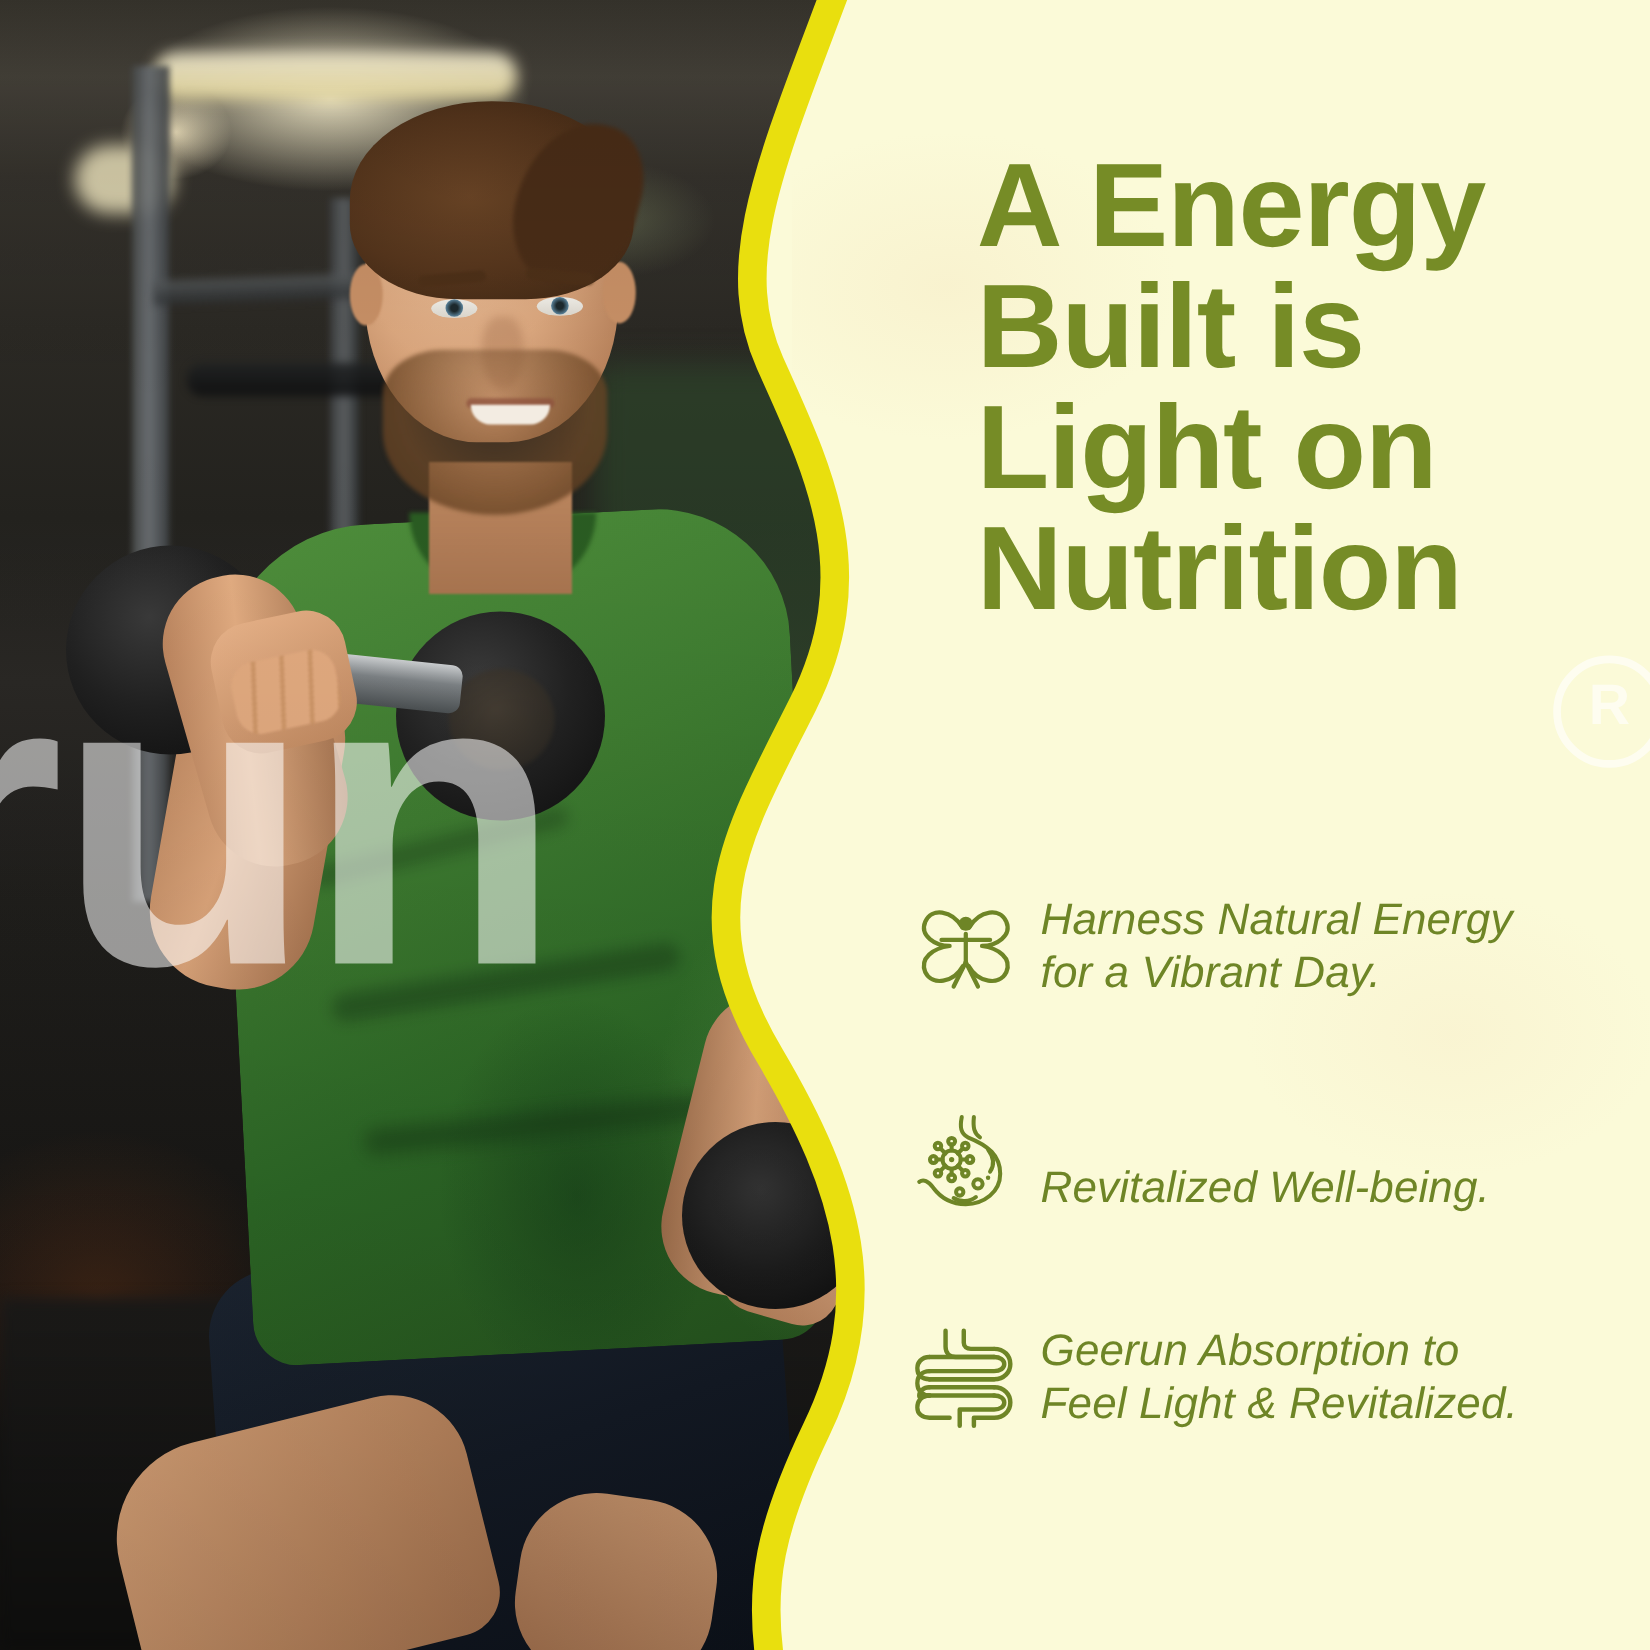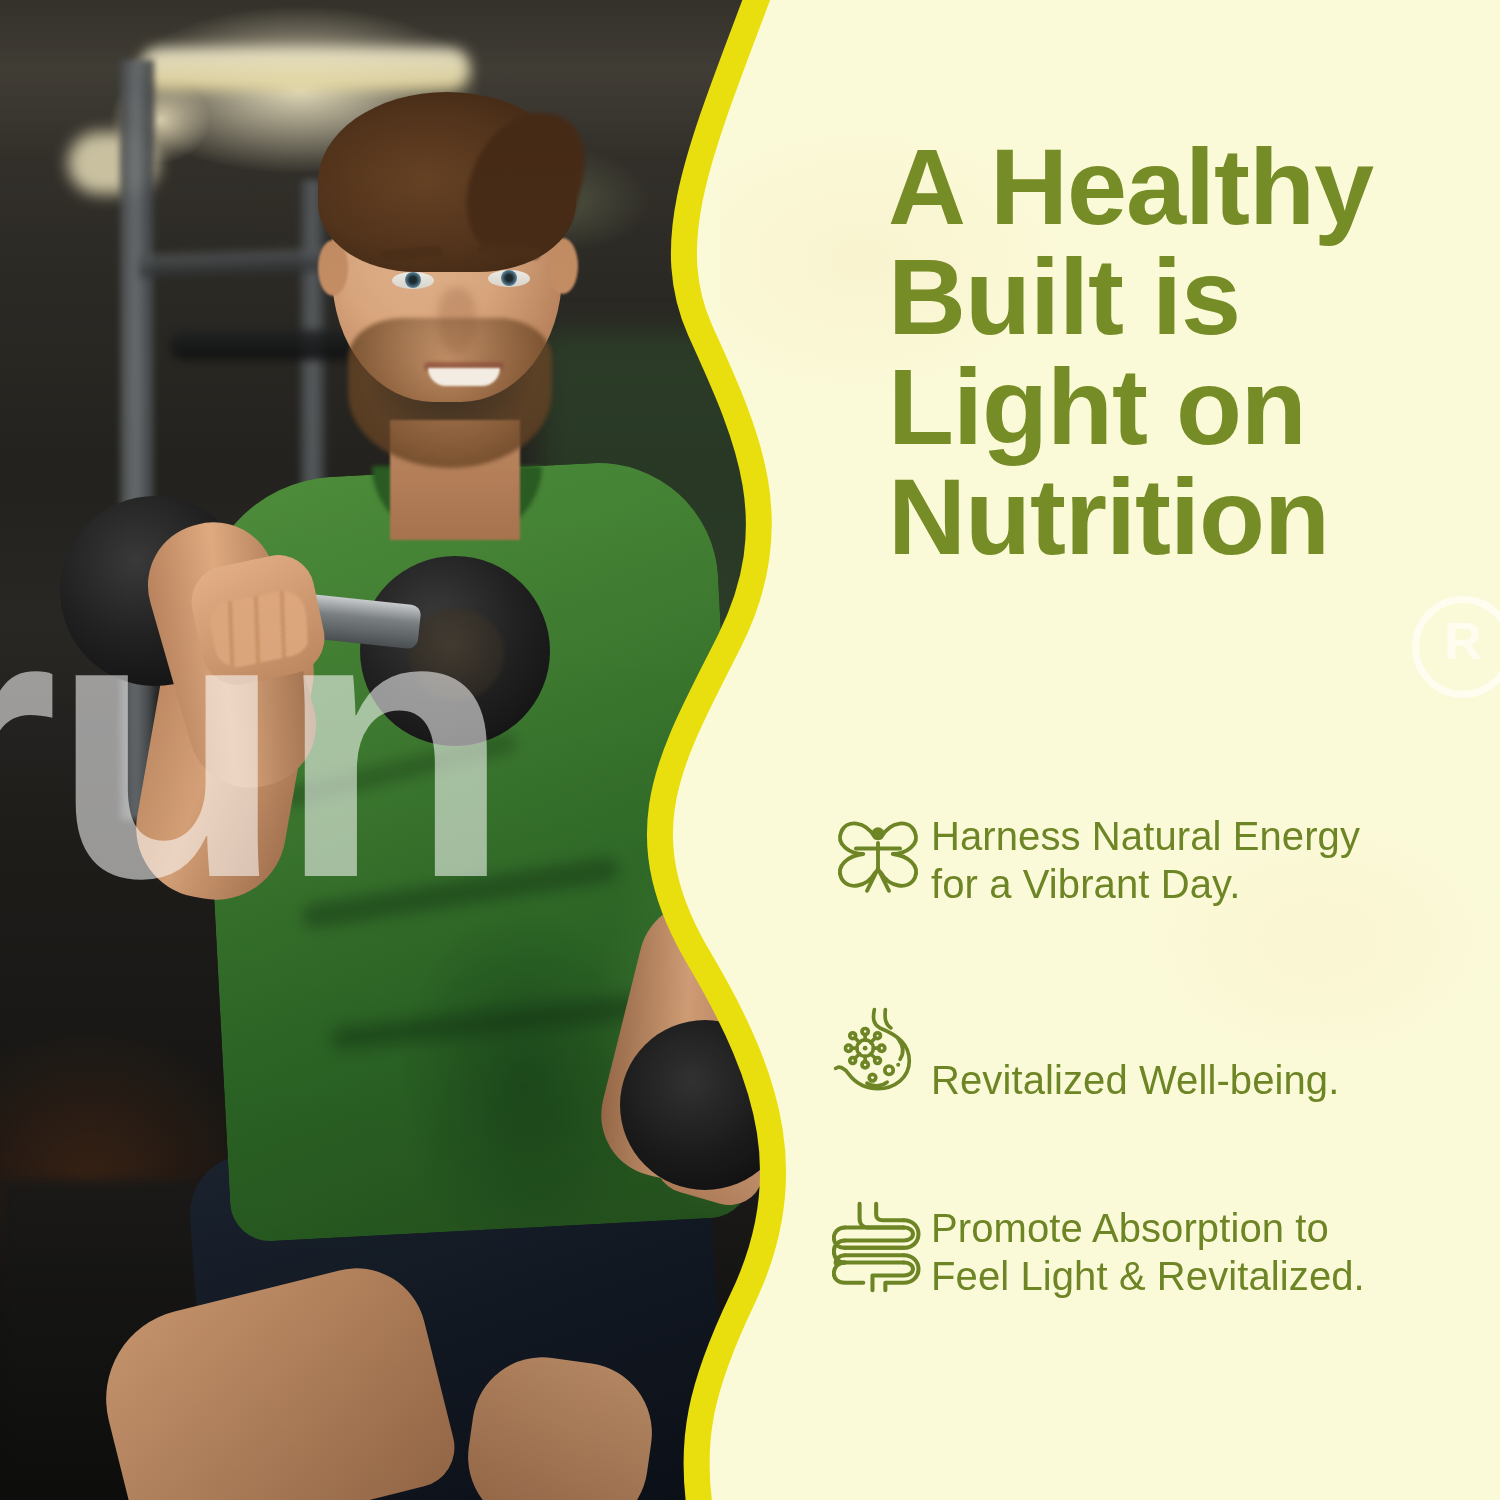--- a/index.html
+++ b/index.html
@@ -211,21 +211,21 @@
   
   #headline{
     position:absolute;left:888px;top:132px;width:600px;
     font-size:108px;line-height:1.02;font-weight:700;
     color:#768C26;letter-spacing:-1px;
   }
   #headline .hl{display:block;}
 
   
   #bullets{position:absolute;left:832px;top:800px;width:640px;}
-  .bullet{display:flex;align-items:center;gap:7px;margin-bottom:88px;}
+  .bullet{display:flex;align-items:flex-end;gap:22px;margin-bottom:88px;font-style:italic;}
   .bullet .bicon{flex:0 0 auto;width:92px;height:96px;}
   .bullet .btext{
     font-size:40px;line-height:1.20;font-weight:400;
     color:#6E8526;padding-top:12px;letter-spacing:.1px;
   }
 </style>
 </head>
 <body>
 
 <div id="poster">
@@ -313,21 +313,21 @@
   <svg id="wave-svg" viewBox="0 0 1500 1500">
     <path d="M760,-10
              C 700,150 660,240 700,330
              C 745,430 790,520 730,640
              C 672,756 622,830 700,960
              C 772,1082 800,1180 742,1300
              C 700,1388 690,1440 700,1510" fill="none" stroke="#E9DF0E" stroke-width="26" stroke-linecap="round"></path>
   </svg>
 
   <div id="headline">
-    <span class="hl">A Healthy</span>
+    <span class="hl">A Energy</span>
     <span class="hl">Built is</span>
     <span class="hl">Light on</span>
     <span class="hl">Nutrition</span>
   </div>
 
   <div id="bullets">
 
     <div class="bullet">
       <span class="bicon">
         <svg viewBox="0 0 100 100" width="92" height="96" fill="none" stroke="#6E8526" stroke-width="4.2" stroke-linecap="round" stroke-linejoin="round">
@@ -397,19 +397,19 @@
           <path d="M14,44 C6,44 2,50 2,56 C2,63 7,68 14,68 L78,68"></path>
           <path d="M14,52 L78,52"></path>
           <path d="M78,60 C88,60 94,67 94,75 C94,83 88,90 78,90 L58,90 L58,98"></path>
           <path d="M78,68 C84,68 88,71 88,75 C88,79 84,82 78,82 L44,82 L44,98"></path>
           <path d="M14,68 C6,68 2,74 2,80 C2,86 7,90 14,90 L34,90"></path>
           <path d="M14,60 L78,60"></path>
           <path d="M14,60 C8,60 4,64 4,68 C4,72 8,68 14,68"></path>
         </svg>
       </span>
       <span class="btext">
-        <span>Promote Absorption to</span><br>
+        <span>Geerun Absorption to</span><br>
         <span>Feel Light &amp; Revitalized.</span>
       </span>
     </div>
 
   </div>
 </div>
 
 </body></html>

